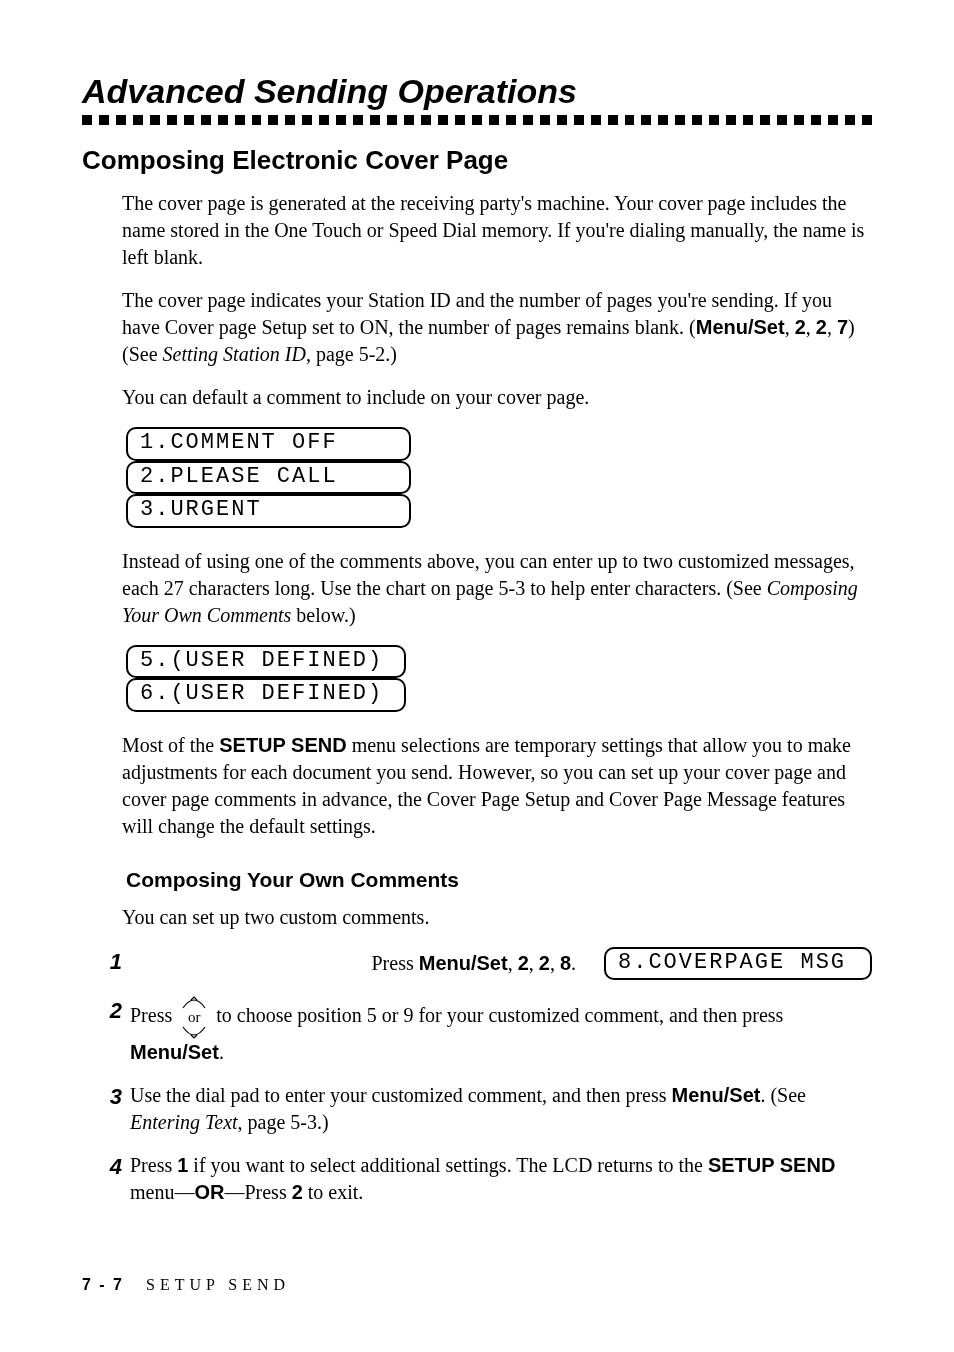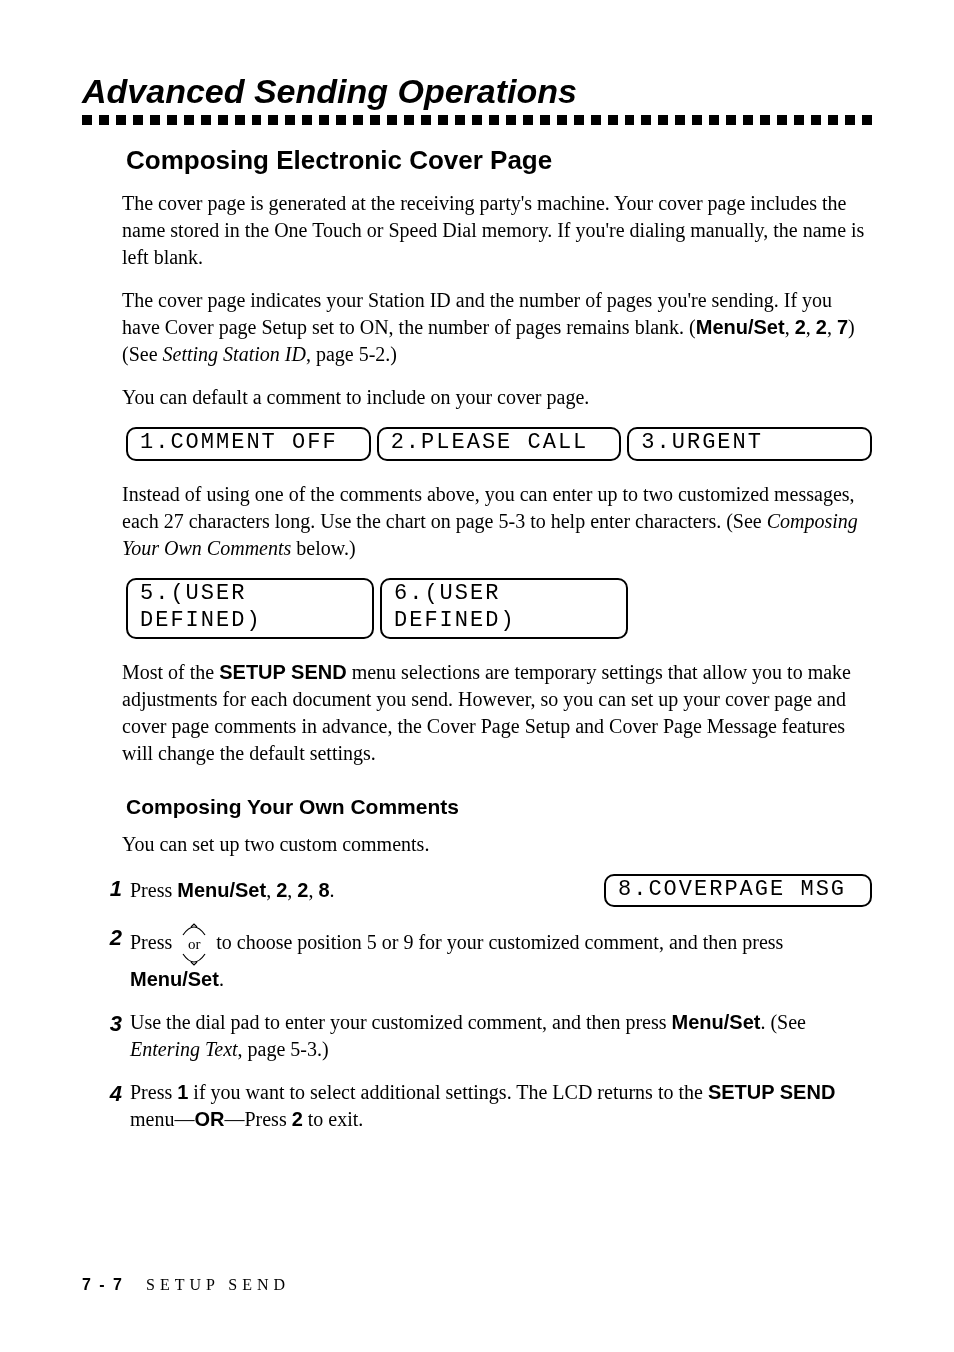--- a/index.html
+++ b/index.html
@@ -32,21 +32,20 @@
   }
   .dots span {
     width: 10px;
     height: 10px;
     background: #000;
   }
   .h2 {
     font-family: Helvetica, Arial, sans-serif;
     font-weight: 700;
     font-size: 26px;
-    margin-left: 44px;
     margin-bottom: 14px;
   }
   .h3 {
     font-family: Helvetica, Arial, sans-serif;
     font-weight: 700;
     font-size: 21px;
     margin-left: 44px;
     margin-bottom: 12px;
     margin-top: 28px;
   }
@@ -55,37 +54,36 @@
     line-height: 1.35;
     margin-left: 40px;
     margin-bottom: 16px;
   }
   .sans-bold { font-family: Helvetica, Arial, sans-serif; font-weight: 700; }
   .ital { font-style: italic; }
 
   .lcd-col {
     margin-left: 44px;
     display: flex;
-    flex-direction: row;
+    flex-direction: column;
     align-items: flex-start;
-    gap: 6px;
     margin-bottom: 20px;
   }
   .lcd {
     font-family: "Courier New", monospace;
     font-size: 22px;
     letter-spacing: 2px;
     border: 2px solid #000;
     border-radius: 10px;
     padding: 0px 12px 2px 12px;
     text-align: left;
     line-height: 1.25;
   }
   .lcd-wide { width: 285px; }
-  .lcd-260 { width: 248px; }
+  .lcd-260 { width: 280px; }
   .lcd-right { width: 268px; }
 
   .steps { margin-left: 16px; }
   .step {
     display: grid;
     grid-template-columns: 28px 1fr;
     column-gap: 4px;
     margin-bottom: 16px;
     align-items: start;
   }
@@ -97,23 +95,23 @@
     text-align: right;
     padding-right: 4px;
     line-height: 1.35;
   }
   .step-body {
     font-size: 20px;
     line-height: 1.35;
   }
   .step1-row {
     display: flex;
-    justify-content: space-between;
+    justify-content: flex-end;
     align-items: center;
-    gap: 36px;
+    gap: 28px;
   }
   .updown-icon {
     display: inline-flex;
     flex-direction: column;
     align-items: center;
     vertical-align: middle;
     margin: 0 4px;
   }
   .updown-icon svg { display: block; }
 

